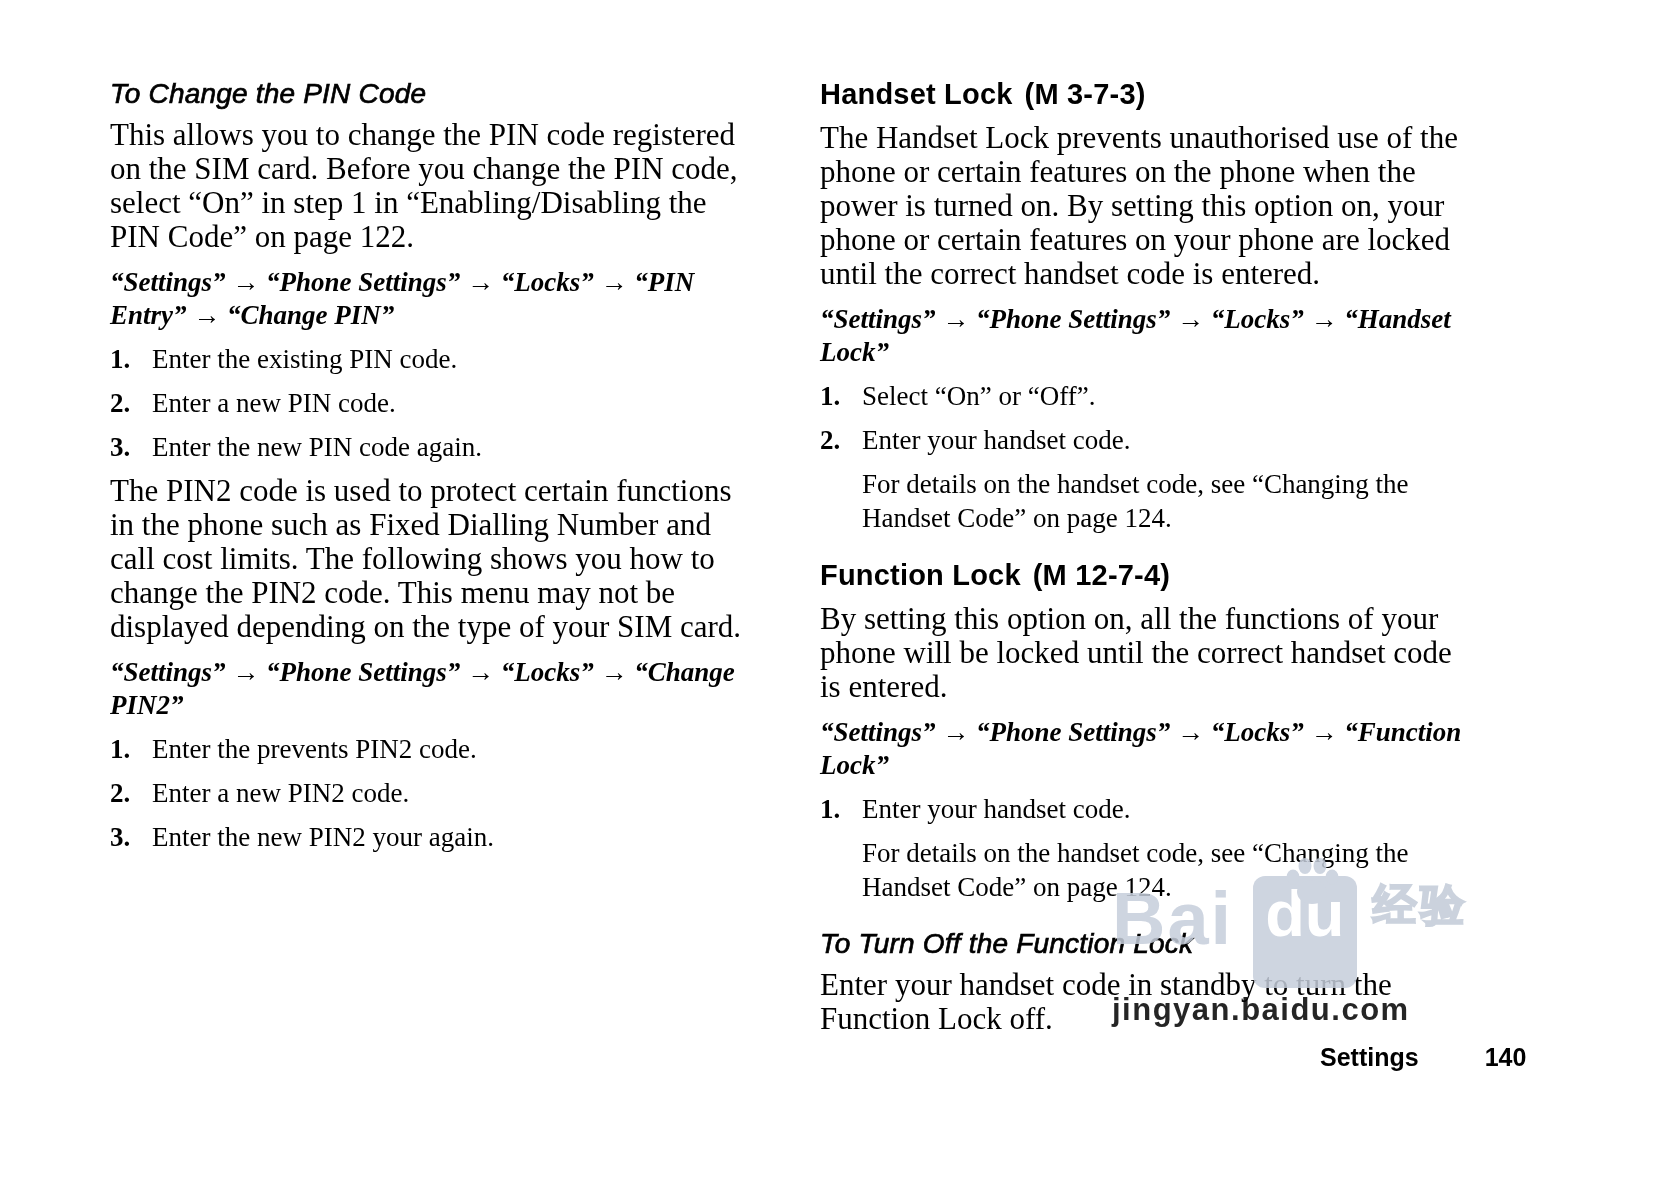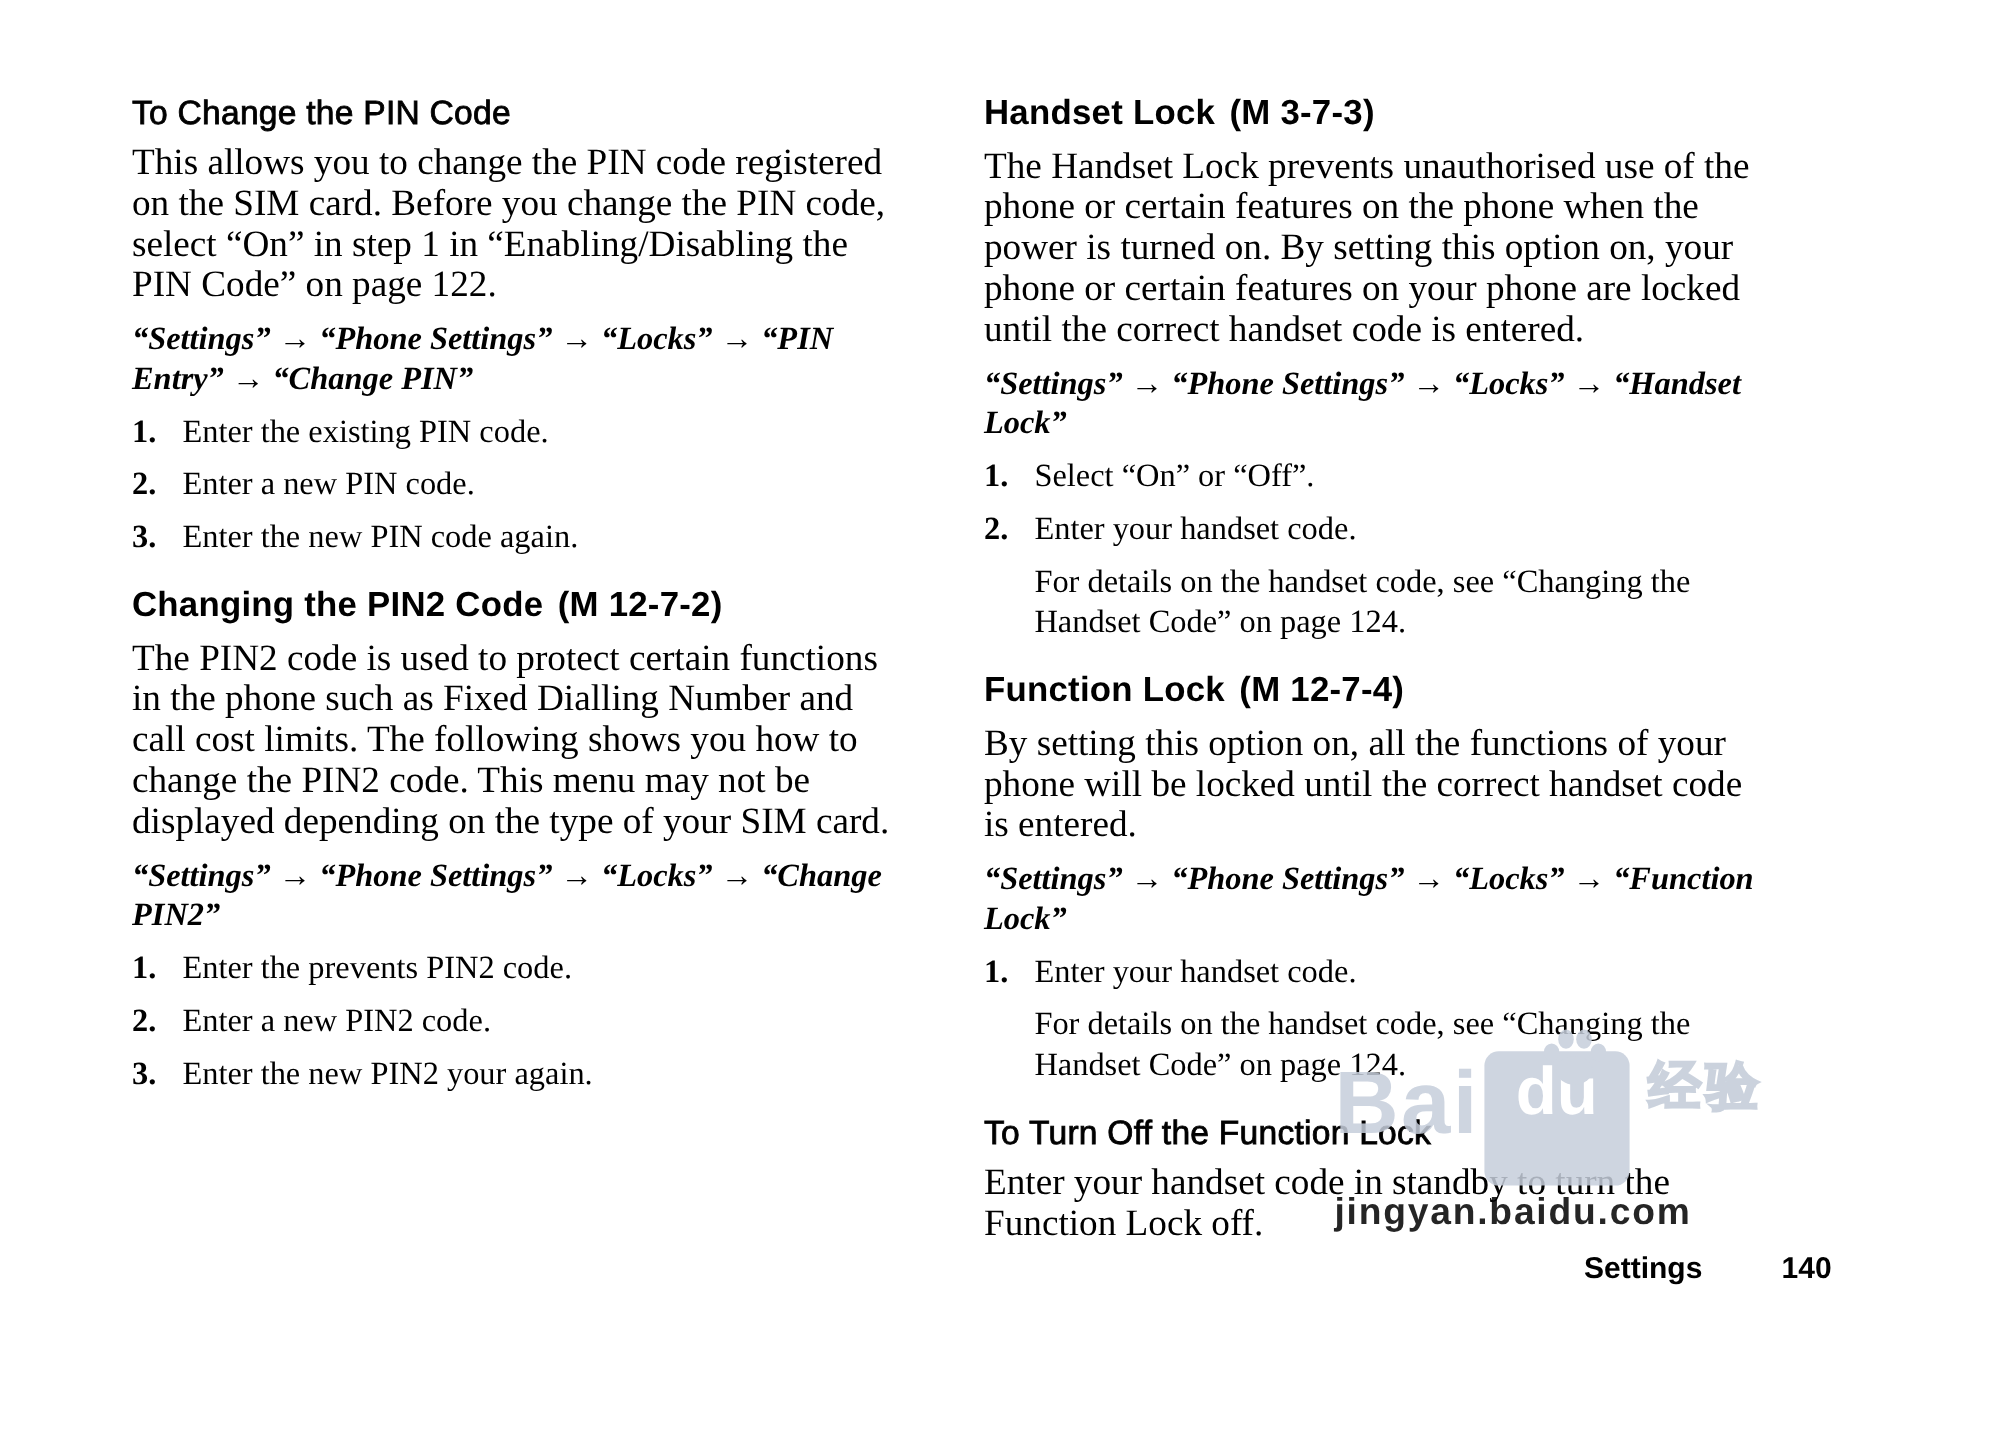--- a/index.html
+++ b/index.html
@@ -32,20 +32,21 @@
   }
   .heading .menu-ref { margin-left: 12px; }
 
   .subheading {
     font-family: "Liberation Sans", sans-serif;
     font-size: 28px;
     font-weight: 400;
     -webkit-text-stroke: 0.7px #000;
     margin: 24px 0 8px 0;
     letter-spacing: 0.2px;
+    font-style: italic;
   }
 
   .body {
     font-size: 31px;
     line-height: 34px;
     margin: 0;
   }
 
   .path {
     font-size: 27px;
@@ -100,27 +101,27 @@
     display: flex;
     height: 112px;
   }
   .wm-bai {
     font-size: 74px;
     font-weight: 700;
     color: #c6cedb;
     letter-spacing: 2px;
   }
   .wm-du {
-    font-size: 56px;
+    font-size: 65px;
     font-weight: 700;
     color: #ffffff;
     background: #c6cedb;
     border-radius: 12px;
-    padding: 2px 26px;
-    margin-left: 4px;
+    padding: 2px 12px;
+    margin-left: 20px;
     line-height: 1.1;
   }
   .wm-cn {
     font-size: 44px;
     font-weight: 700;
     color: #e3e8f0;
     -webkit-text-stroke: 2px #c2cbd8;
     margin-left: 16px;
     letter-spacing: 4px;
   }
@@ -158,23 +159,20 @@
       <div class="step">
         <span class="num">2.</span>
         <span class="txt">Enter a new PIN code.</span>
       </div>
       <div class="step">
         <span class="num">3.</span>
         <span class="txt">Enter the new PIN code again.</span>
       </div>
     </div>
 
-    <h2 class="heading">
-      <span>Changing the PIN2 Code</span><span class="menu-ref">(M 12-7-2)</span>
-    </h2>
     <p class="body">The PIN2 code is used to protect certain functions in the phone such as Fixed Dialling Number and call cost limits. The following shows you how to change the PIN2 code. This menu may not be displayed depending on the type of your SIM card.</p>
     <p class="path">“Settings” → “Phone Settings” → “Locks” → “Change PIN2”</p>
     <div class="steps">
       <div class="step">
         <span class="num">1.</span>
         <span class="txt">Enter the prevents PIN2 code.</span>
       </div>
       <div class="step">
         <span class="num">2.</span>
         <span class="txt">Enter a new PIN2 code.</span>

